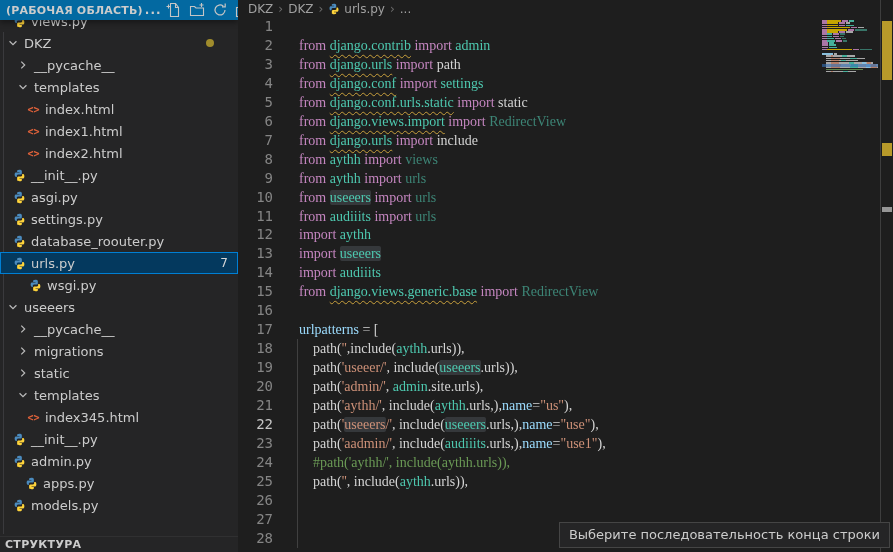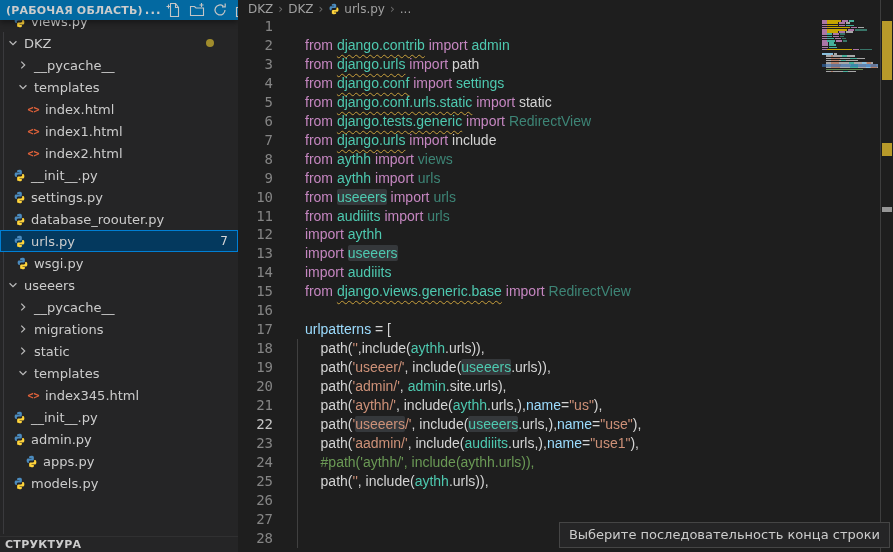--- a/index.html
+++ b/index.html
@@ -32,21 +32,21 @@
   #outline-bar span{font-size:11px;font-weight:bold;color:#cccccc;letter-spacing:.3px;}
   
   #editor{position:absolute;left:239px;top:0;width:583px;height:552px;background:#1e1e1e;overflow:hidden;}
   #breadcrumb{position:absolute;left:0;top:0;right:0;height:17px;display:flex;align-items:center;
     padding-left:9px;font-size:12px;color:#a0a0a0;gap:5px;z-index:3;background:#1e1e1e;}
   .bc-sep{color:#6d6d6d;font-size:12px;}
   .bc-item{cursor:pointer;display:flex;align-items:center;gap:4px;}
   .ln{position:absolute;left:0;width:34px;text-align:right;font-family:"DejaVu Sans Mono",monospace;
     font-size:14px;line-height:19px;color:#858585;}
   .ln.active{color:#c6c6c6;}
-  .cl{position:absolute;left:66px;font-family:Liberation Sans, sans-serif;font-size:14px;line-height:19px;
+  .cl{position:absolute;left:60px;font-family:Liberation Serif, serif;font-size:14px;line-height:19px;
     white-space:pre;color:#d4d4d4;text-align:center;}
   .tk-k{color:#C586C0;} .tk-m{color:#4EC9B0;} .tk-d{color:#3d8576;} .tk-p{color:#d4d4d4;}
   .tk-s{color:#CE9178;} .tk-v{color:#9CDCFE;} .tk-c{color:#6A9955;}
   .sq{text-decoration:underline;text-decoration-style:wavy;text-decoration-color:#c8a03c;
       text-decoration-thickness:1px;text-underline-offset:3.5px;}
   .hl{background:rgba(118,130,140,.27);border-radius:2px;}
   #indent-guide{position:absolute;left:58px;width:1px;background:#404040;}
   
   #minimap{position:absolute;left:822px;top:0;width:56px;height:552px;background:#1e1e1e;overflow:hidden;cursor:pointer;}
   .mm-seg{position:absolute;height:1.7px;}
@@ -157,20 +157,29 @@
         </span>
         <span class="tlabel">__init__.py</span>
       </div>
       <div class="trow" style="padding-left: 12px;">
         <span class="ficon">
           <svg width="13" height="13" viewBox="0 0 16 16">
   <path fill="#4B8BBE" d="M7.9 1c-3 0-2.8 1.3-2.8 1.3v1.5h2.9v.4H3.9S2 3.9 2 6.9s1.7 2.9 1.7 2.9h1V8.4s-.1-1.7 1.7-1.7h2.9s1.6 0 1.6-1.6V2.7S11.2 1 7.9 1z"></path>
   <path fill="#FFD43B" d="M8.1 15c3 0 2.8-1.3 2.8-1.3v-1.5H8v-.4h4.1s1.9.2 1.9-2.8-1.7-2.9-1.7-2.9h-1v1.4s.1 1.7-1.7 1.7H6.7s-1.6 0-1.6 1.6v2.5S4.8 15 8.1 15z"></path>
           </svg>
         </span>
+        <span class="tlabel">asgi.py</span>
+      </div>
+      <div class="trow" style="padding-left: 12px;">
+        <span class="ficon">
+          <svg width="13" height="13" viewBox="0 0 16 16">
+  <path fill="#4B8BBE" d="M7.9 1c-3 0-2.8 1.3-2.8 1.3v1.5h2.9v.4H3.9S2 3.9 2 6.9s1.7 2.9 1.7 2.9h1V8.4s-.1-1.7 1.7-1.7h2.9s1.6 0 1.6-1.6V2.7S11.2 1 7.9 1z"></path>
+  <path fill="#FFD43B" d="M8.1 15c3 0 2.8-1.3 2.8-1.3v-1.5H8v-.4h4.1s1.9.2 1.9-2.8-1.7-2.9-1.7-2.9h-1v1.4s.1 1.7-1.7 1.7H6.7s-1.6 0-1.6 1.6v2.5S4.8 15 8.1 15z"></path>
+          </svg>
+        </span>
         <span class="tlabel">settings.py</span>
       </div>
       <div class="trow" style="padding-left: 12px;">
         <span class="ficon">
           <svg width="13" height="13" viewBox="0 0 16 16">
   <path fill="#4B8BBE" d="M7.9 1c-3 0-2.8 1.3-2.8 1.3v1.5h2.9v.4H3.9S2 3.9 2 6.9s1.7 2.9 1.7 2.9h1V8.4s-.1-1.7 1.7-1.7h2.9s1.6 0 1.6-1.6V2.7S11.2 1 7.9 1z"></path>
   <path fill="#FFD43B" d="M8.1 15c3 0 2.8-1.3 2.8-1.3v-1.5H8v-.4h4.1s1.9.2 1.9-2.8-1.7-2.9-1.7-2.9h-1v1.4s.1 1.7-1.7 1.7H6.7s-1.6 0-1.6 1.6v2.5S4.8 15 8.1 15z"></path>
           </svg>
         </span>
         <span class="tlabel">database_roouter.py</span>
@@ -178,21 +187,21 @@
       <div class="trow selected" style="padding-left: 12px;">
         <span class="ficon">
           <svg width="13" height="13" viewBox="0 0 16 16">
   <path fill="#4B8BBE" d="M7.9 1c-3 0-2.8 1.3-2.8 1.3v1.5h2.9v.4H3.9S2 3.9 2 6.9s1.7 2.9 1.7 2.9h1V8.4s-.1-1.7 1.7-1.7h2.9s1.6 0 1.6-1.6V2.7S11.2 1 7.9 1z"></path>
   <path fill="#FFD43B" d="M8.1 15c3 0 2.8-1.3 2.8-1.3v-1.5H8v-.4h4.1s1.9.2 1.9-2.8-1.7-2.9-1.7-2.9h-1v1.4s.1 1.7-1.7 1.7H6.7s-1.6 0-1.6 1.6v2.5S4.8 15 8.1 15z"></path>
           </svg>
         </span>
         <span class="tlabel">urls.py</span>
         <span class="badge">7</span>
       </div>
-      <div class="trow" style="padding-left: 15px;">
+      <div class="trow" style="padding-left: 28px;">
         <span class="ficon">
           <svg width="13" height="13" viewBox="0 0 16 16">
   <path fill="#4B8BBE" d="M7.9 1c-3 0-2.8 1.3-2.8 1.3v1.5h2.9v.4H3.9S2 3.9 2 6.9s1.7 2.9 1.7 2.9h1V8.4s-.1-1.7 1.7-1.7h2.9s1.6 0 1.6-1.6V2.7S11.2 1 7.9 1z"></path>
   <path fill="#FFD43B" d="M8.1 15c3 0 2.8-1.3 2.8-1.3v-1.5H8v-.4h4.1s1.9.2 1.9-2.8-1.7-2.9-1.7-2.9h-1v1.4s.1 1.7-1.7 1.7H6.7s-1.6 0-1.6 1.6v2.5S4.8 15 8.1 15z"></path>
           </svg>
         </span>
         <span class="tlabel">wsgi.py</span>
       </div>
       <div class="trow" style="padding-left: 6px;">
         <span class="chev">
@@ -310,21 +319,21 @@
       <div class="cl" style="top: 17px;"></div>
       <div class="ln" style="top: 35.95px;">2</div>
       <div class="cl" style="top: 35.95px;"><span class="tk-k">from </span><span class="tk-m sq">django.contrib</span><span class="tk-p"> </span><span class="tk-k">import</span><span class="tk-p"> </span><span class="tk-m">admin</span></div>
       <div class="ln" style="top: 54.9px;">3</div>
       <div class="cl" style="top: 54.9px;"><span class="tk-k">from </span><span class="tk-m sq">django.urls</span><span class="tk-p"> </span><span class="tk-k">import</span><span class="tk-p"> path</span></div>
       <div class="ln" style="top: 73.85px;">4</div>
       <div class="cl" style="top: 73.85px;"><span class="tk-k">from </span><span class="tk-m sq">django.conf</span><span class="tk-p"> </span><span class="tk-k">import</span><span class="tk-p"> </span><span class="tk-m">settings</span></div>
       <div class="ln" style="top: 92.8px;">5</div>
       <div class="cl" style="top: 92.8px;"><span class="tk-k">from </span><span class="tk-m sq">django.conf.urls.static</span><span class="tk-p"> </span><span class="tk-k">import</span><span class="tk-p"> static</span></div>
       <div class="ln" style="top: 111.75px;">6</div>
-      <div class="cl" style="top: 111.75px;"><span class="tk-k">from </span><span class="tk-m sq">django.tests.generic</span><span class="tk-p"> </span><span class="tk-k">import</span><span class="tk-p"> </span><span class="tk-d">RedirectView</span></div>
+      <div class="cl" style="top: 111.75px;"><span class="tk-k">from </span><span class="tk-m sq">django.views.import</span><span class="tk-p"> </span><span class="tk-k">import</span><span class="tk-p"> </span><span class="tk-d">RedirectView</span></div>
       <div class="ln" style="top: 130.7px;">7</div>
       <div class="cl" style="top: 130.7px;"><span class="tk-k">from </span><span class="tk-m sq">django.urls</span><span class="tk-p"> </span><span class="tk-k">import</span><span class="tk-p"> include</span></div>
       <div class="ln" style="top: 149.65px;">8</div>
       <div class="cl" style="top: 149.65px;"><span class="tk-k">from </span><span class="tk-m">aythh</span><span class="tk-p"> </span><span class="tk-k">import</span><span class="tk-p"> </span><span class="tk-d">views</span></div>
       <div class="ln" style="top: 168.6px;">9</div>
       <div class="cl" style="top: 168.6px;"><span class="tk-k">from </span><span class="tk-m">aythh</span><span class="tk-p"> </span><span class="tk-k">import</span><span class="tk-p"> </span><span class="tk-d">urls</span></div>
       <div class="ln" style="top: 187.55px;">10</div>
       <div class="cl" style="top: 187.55px;"><span class="tk-k">from </span><span class="tk-m hl">useeers</span><span class="tk-p"> </span><span class="tk-k">import</span><span class="tk-p"> </span><span class="tk-d">urls</span></div>
       <div class="ln" style="top: 206.5px;">11</div>
       <div class="cl" style="top: 206.5px;"><span class="tk-k">from </span><span class="tk-m">audiiits</span><span class="tk-p"> </span><span class="tk-k">import</span><span class="tk-p"> </span><span class="tk-d">urls</span></div>

